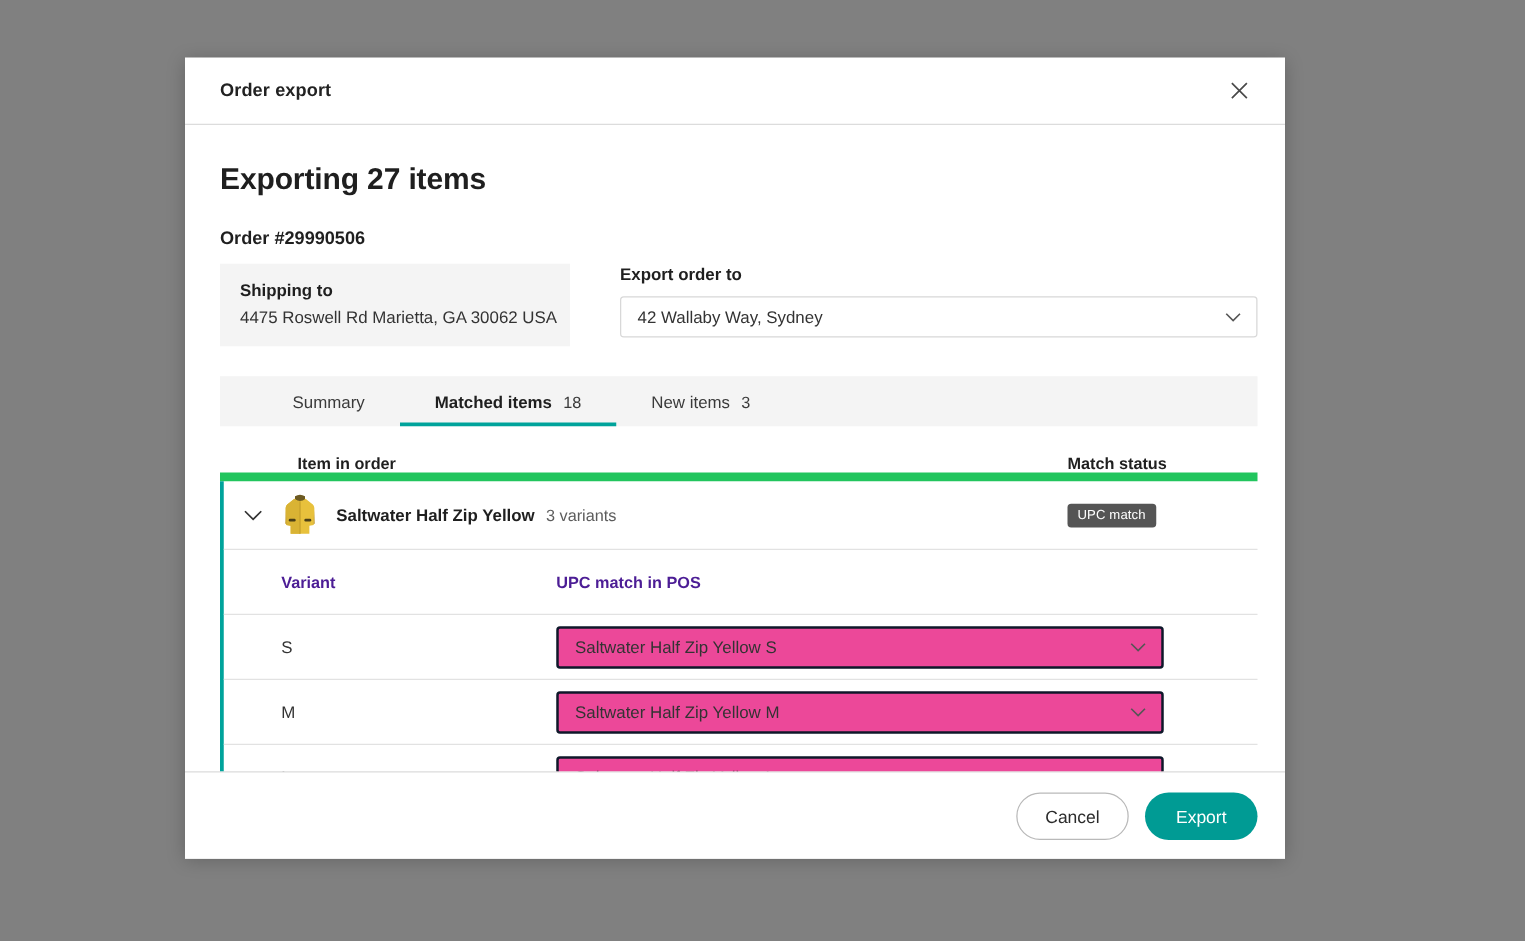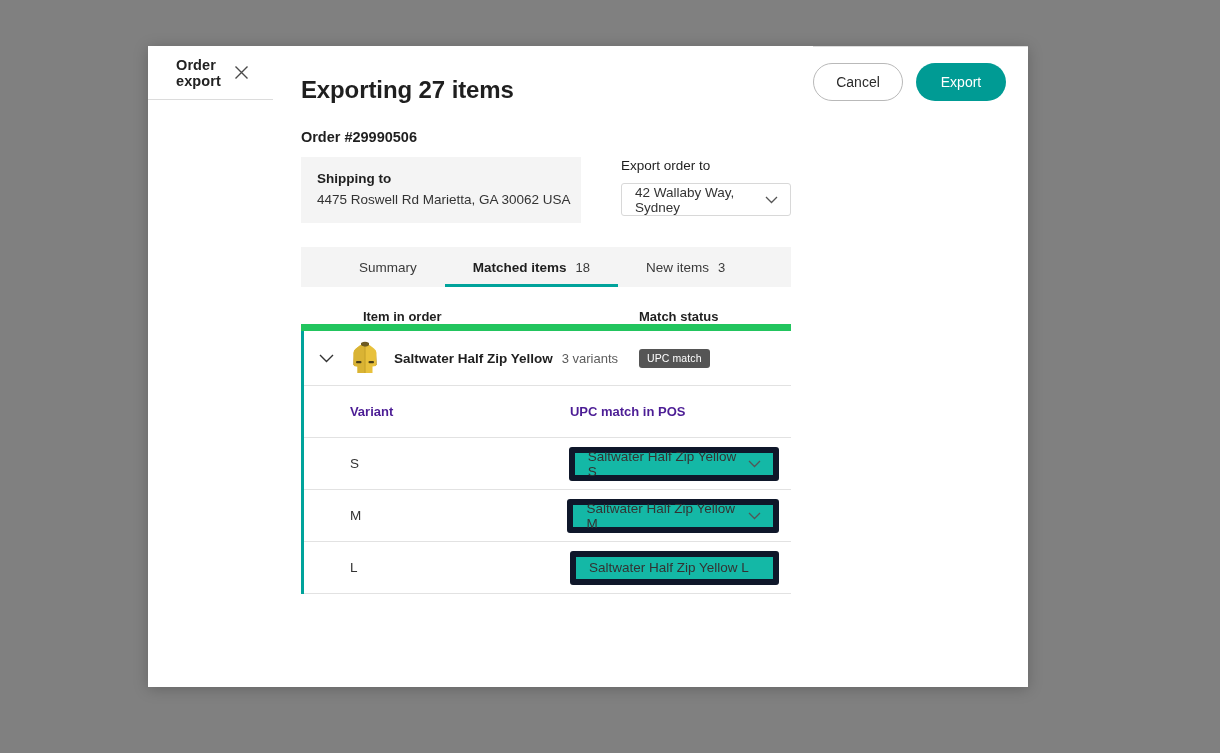--- a/index.html
+++ b/index.html
@@ -17,21 +17,21 @@
 
   .modal {
     position: absolute;
     left: 148px;
     top: 46px;
     width: 880px;
     height: 641px;
     background: #ffffff;
     box-shadow: 0 2px 14px rgba(0,0,0,0.22);
     display: flex;
-    flex-direction: row;
+    flex-direction: column;
     overflow: hidden;
   }
 
   
   .titlebar {
     height: 54px;
     flex: 0 0 54px;
     border-bottom: 1px solid #dcdcdc;
     display: flex;
     align-items: center;
@@ -102,21 +102,21 @@
     margin-top: 6px;
     white-space: nowrap;
   }
 
   .export-col {
     flex: 1 1 auto;
     padding-top: 1px;
   }
   .field-label {
     font-size: 13.5px;
-    font-weight: normal;
+    font-weight: bold;
     color: #1f1f1f;
   }
   .select-box {
     margin-top: 10px;
     height: 33px;
     border: 1px solid #d8d8d8;
     border-radius: 3px;
     background: #ffffff;
     display: flex;
     align-items: center;
@@ -269,23 +269,23 @@
   }
   .variant-name {
     width: 220px;
     font-size: 13.5px;
     color: #333333;
   }
   .variant-select {
     flex: 1 1 auto;
     max-width: 486px;
     height: 34px;
-    border: 6px solid #0f172a;
+    border: 2px solid #0f172a;
     border-radius: 3px;
-    background: #14b8a6;
+    background: #ec4899;
     display: flex;
     align-items: center;
     justify-content: space-between;
     padding: 0 12px 0 13px;
     box-sizing: border-box;
     cursor: pointer;
   }
 
   
   .footer {

